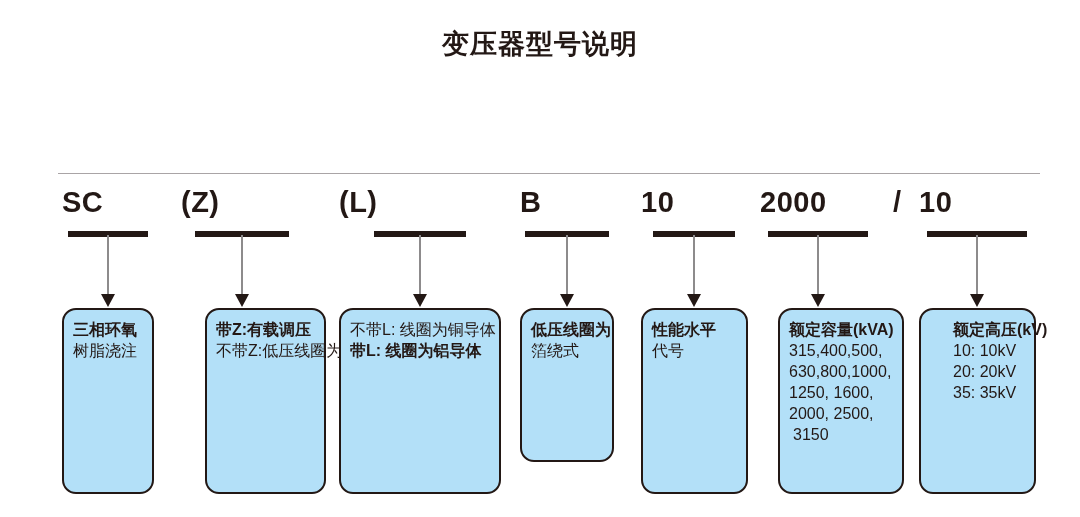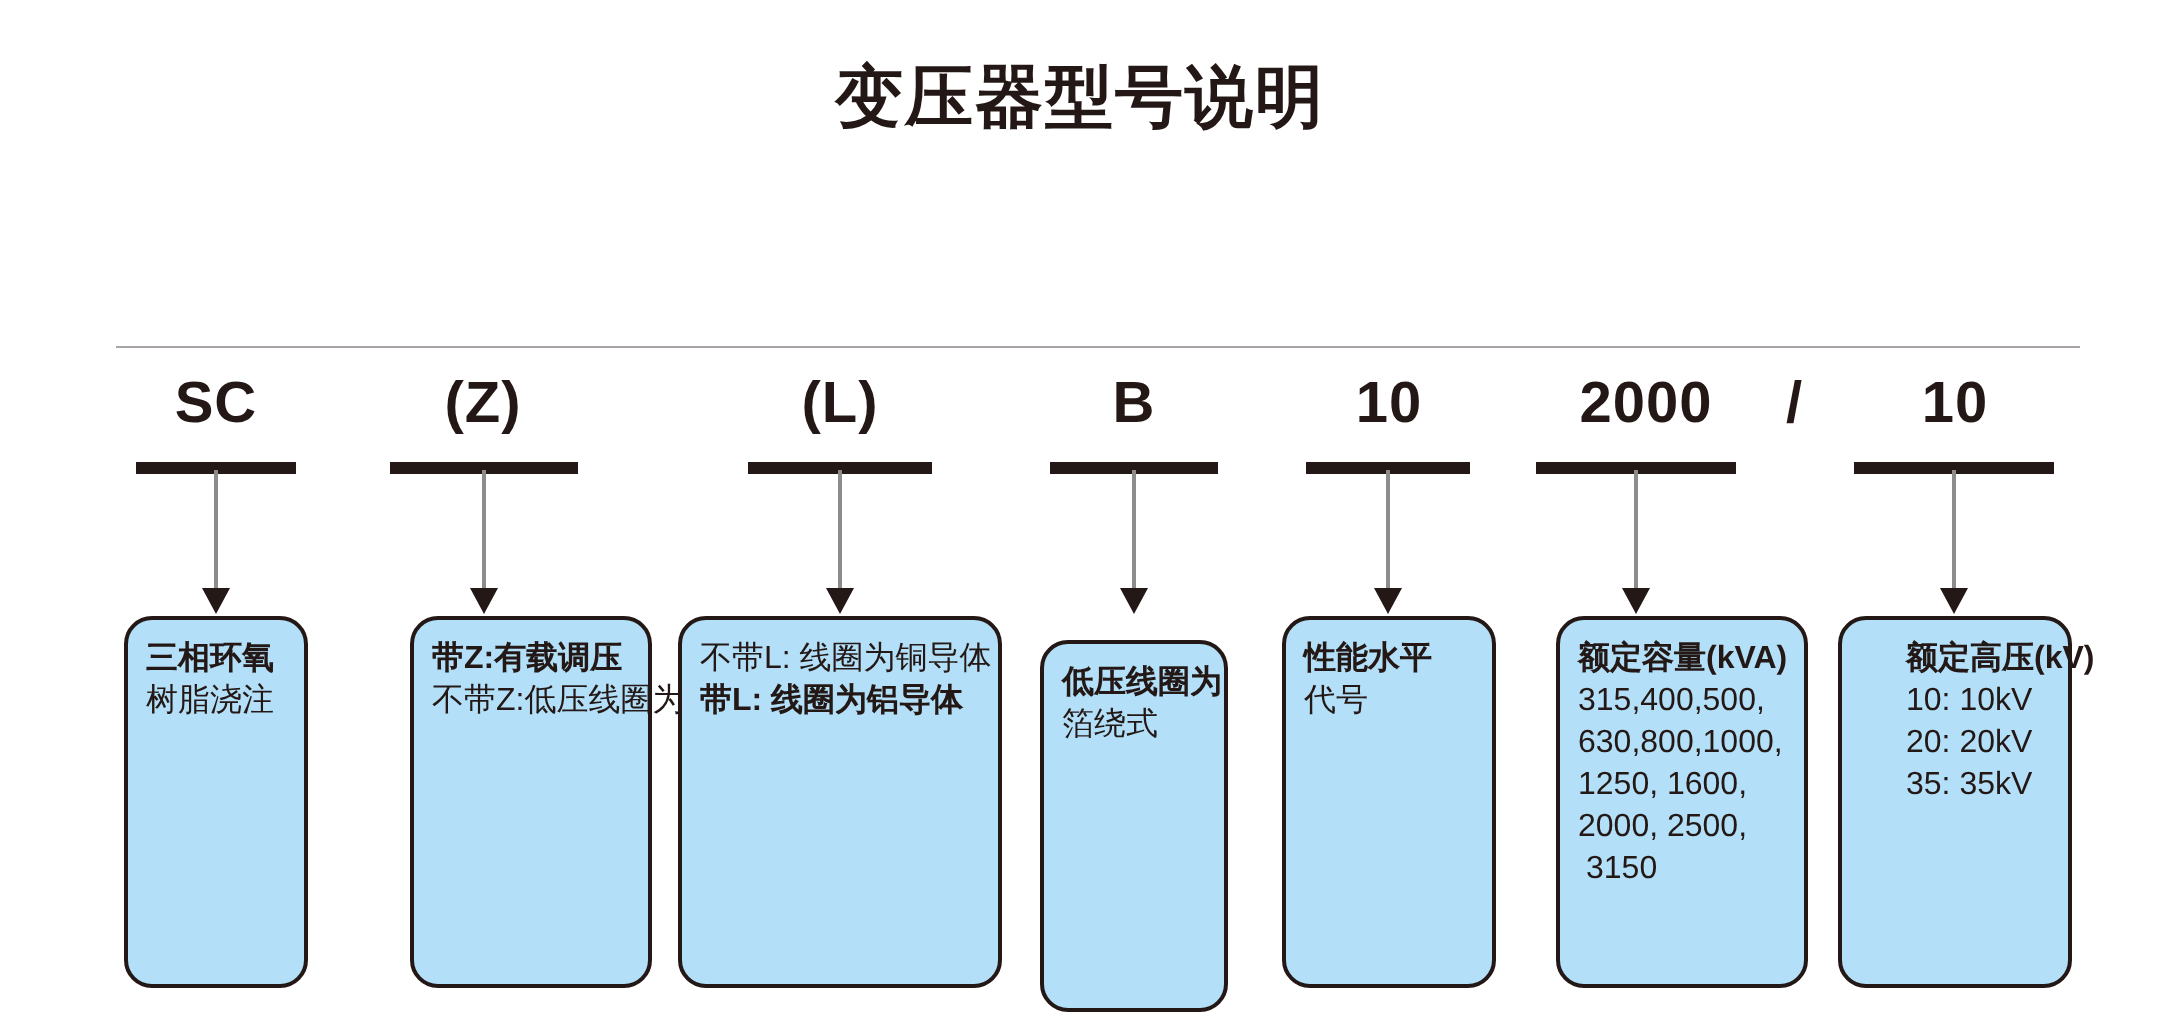--- a/index.html
+++ b/index.html
@@ -14,42 +14,41 @@
     background: #ffffff;
     overflow: hidden;
     font-family: "Liberation Sans", "DejaVu Sans", sans-serif;
   }
   #title {
     position: absolute;
     left: 0;
     top: 26px;
     width: 1080px;
     text-align: center;
-    font-size: 34px;
+    font-size: 27px;
     font-weight: bold;
     color: #231815;
     letter-spacing: 1px;
   }
   #top-rule {
     position: absolute;
     left: 58px;
     top: 173px;
     width: 982px;
     height: 1px;
     background: #a9a4a6;
   }
   .col {
     position: absolute;
     top: 186px;
   }
   .code {
     position: absolute;
     top: 0;
     width: 100%;
-    text-align: center;
     font-size: 29px;
     font-weight: bold;
     color: #231815;
     letter-spacing: 0.5px;
     white-space: nowrap;
   }
   .underbar {
     position: absolute;
     top: 45px;
     height: 6px;
@@ -136,21 +135,21 @@
       <div class="box-line">不带L: 线圈为铜导体</div>
       <div class="box-line head">带L: 线圈为铝导体</div>
     </div>
   </div>
 
   <div class="col" style="left:520px; width:94px;">
     <div class="code">B</div>
     <div class="underbar" style="left:5px; width:84px;"></div>
     <div class="arrow-line" style="left:46px; height:62px;"></div>
     <div class="arrow-head" style="left:40px; top:108px;"></div>
-    <div class="box" style="left:0px; width:94px; height:186px;margin-top:12px;">
+    <div class="box" style="left:0px; width:94px; height:154px;">
       <div class="box-line head">低压线圈为</div>
       <div class="box-line">箔绕式</div>
     </div>
   </div>
 
   <div class="col" style="left:641px; width:107px;">
     <div class="code">10</div>
     <div class="underbar" style="left:12px; width:82px;"></div>
     <div class="arrow-line" style="left:52px; height:62px;"></div>
     <div class="arrow-head" style="left:46px; top:108px;"></div>

